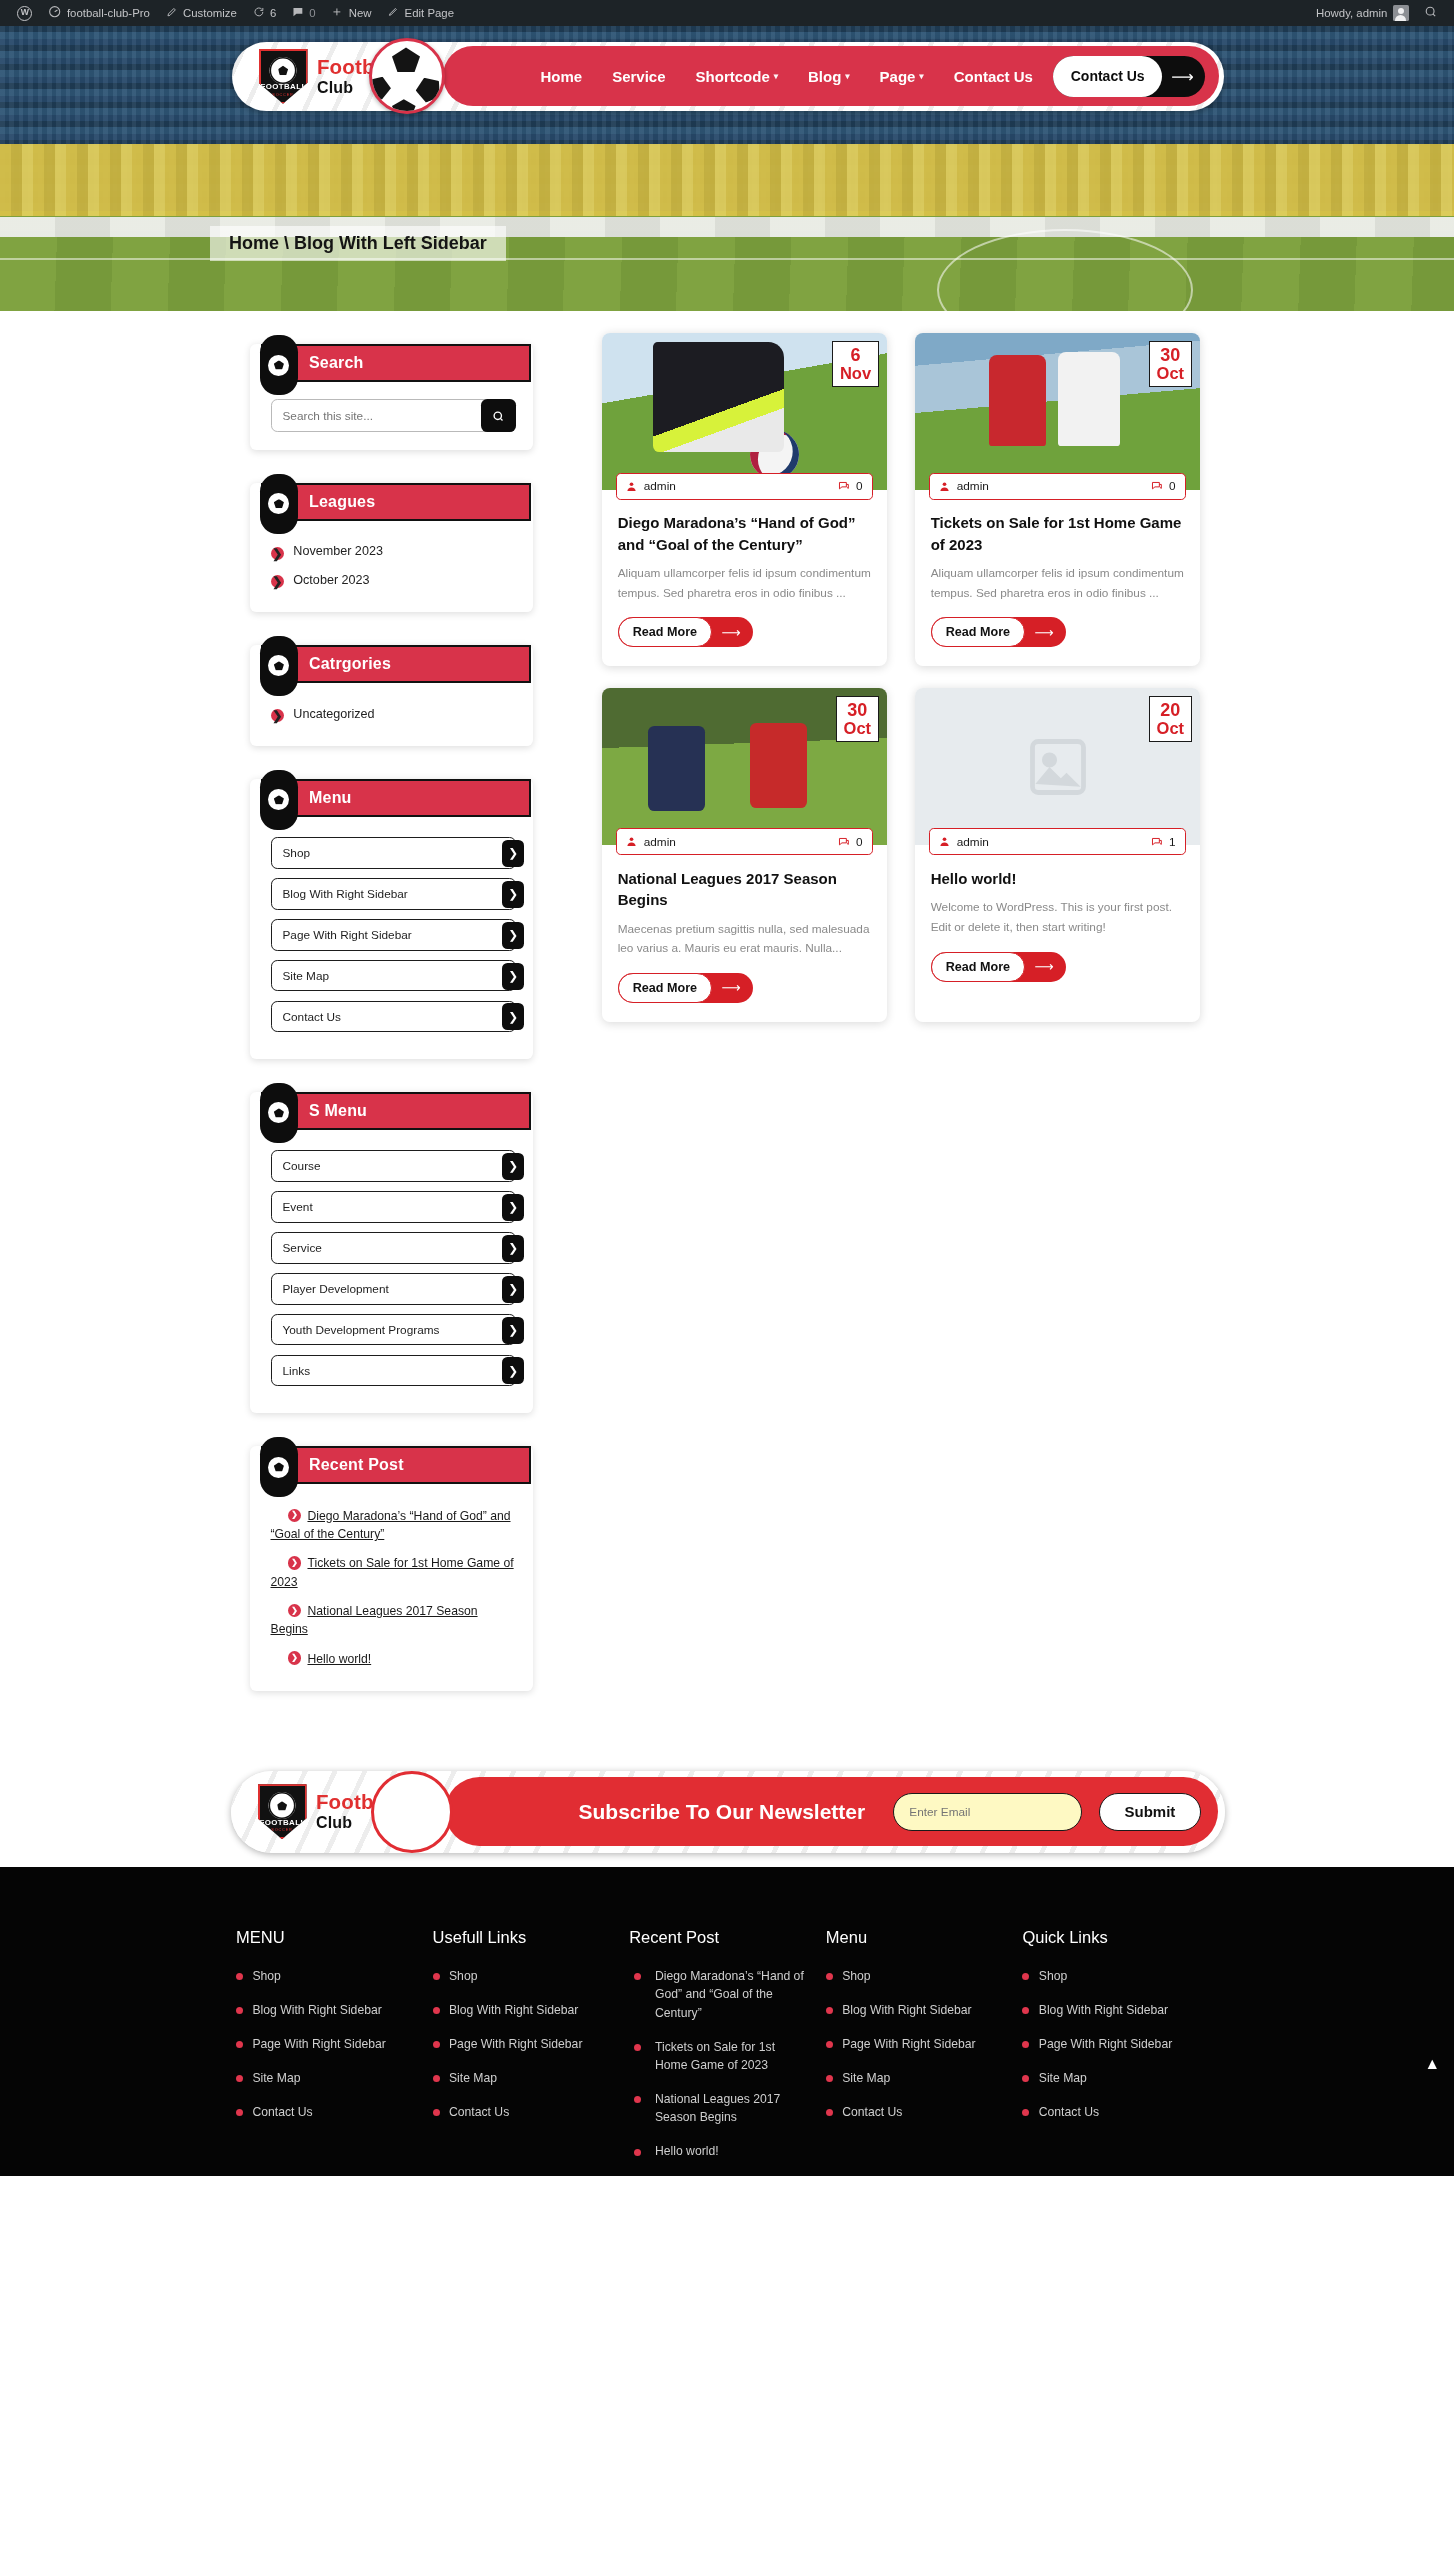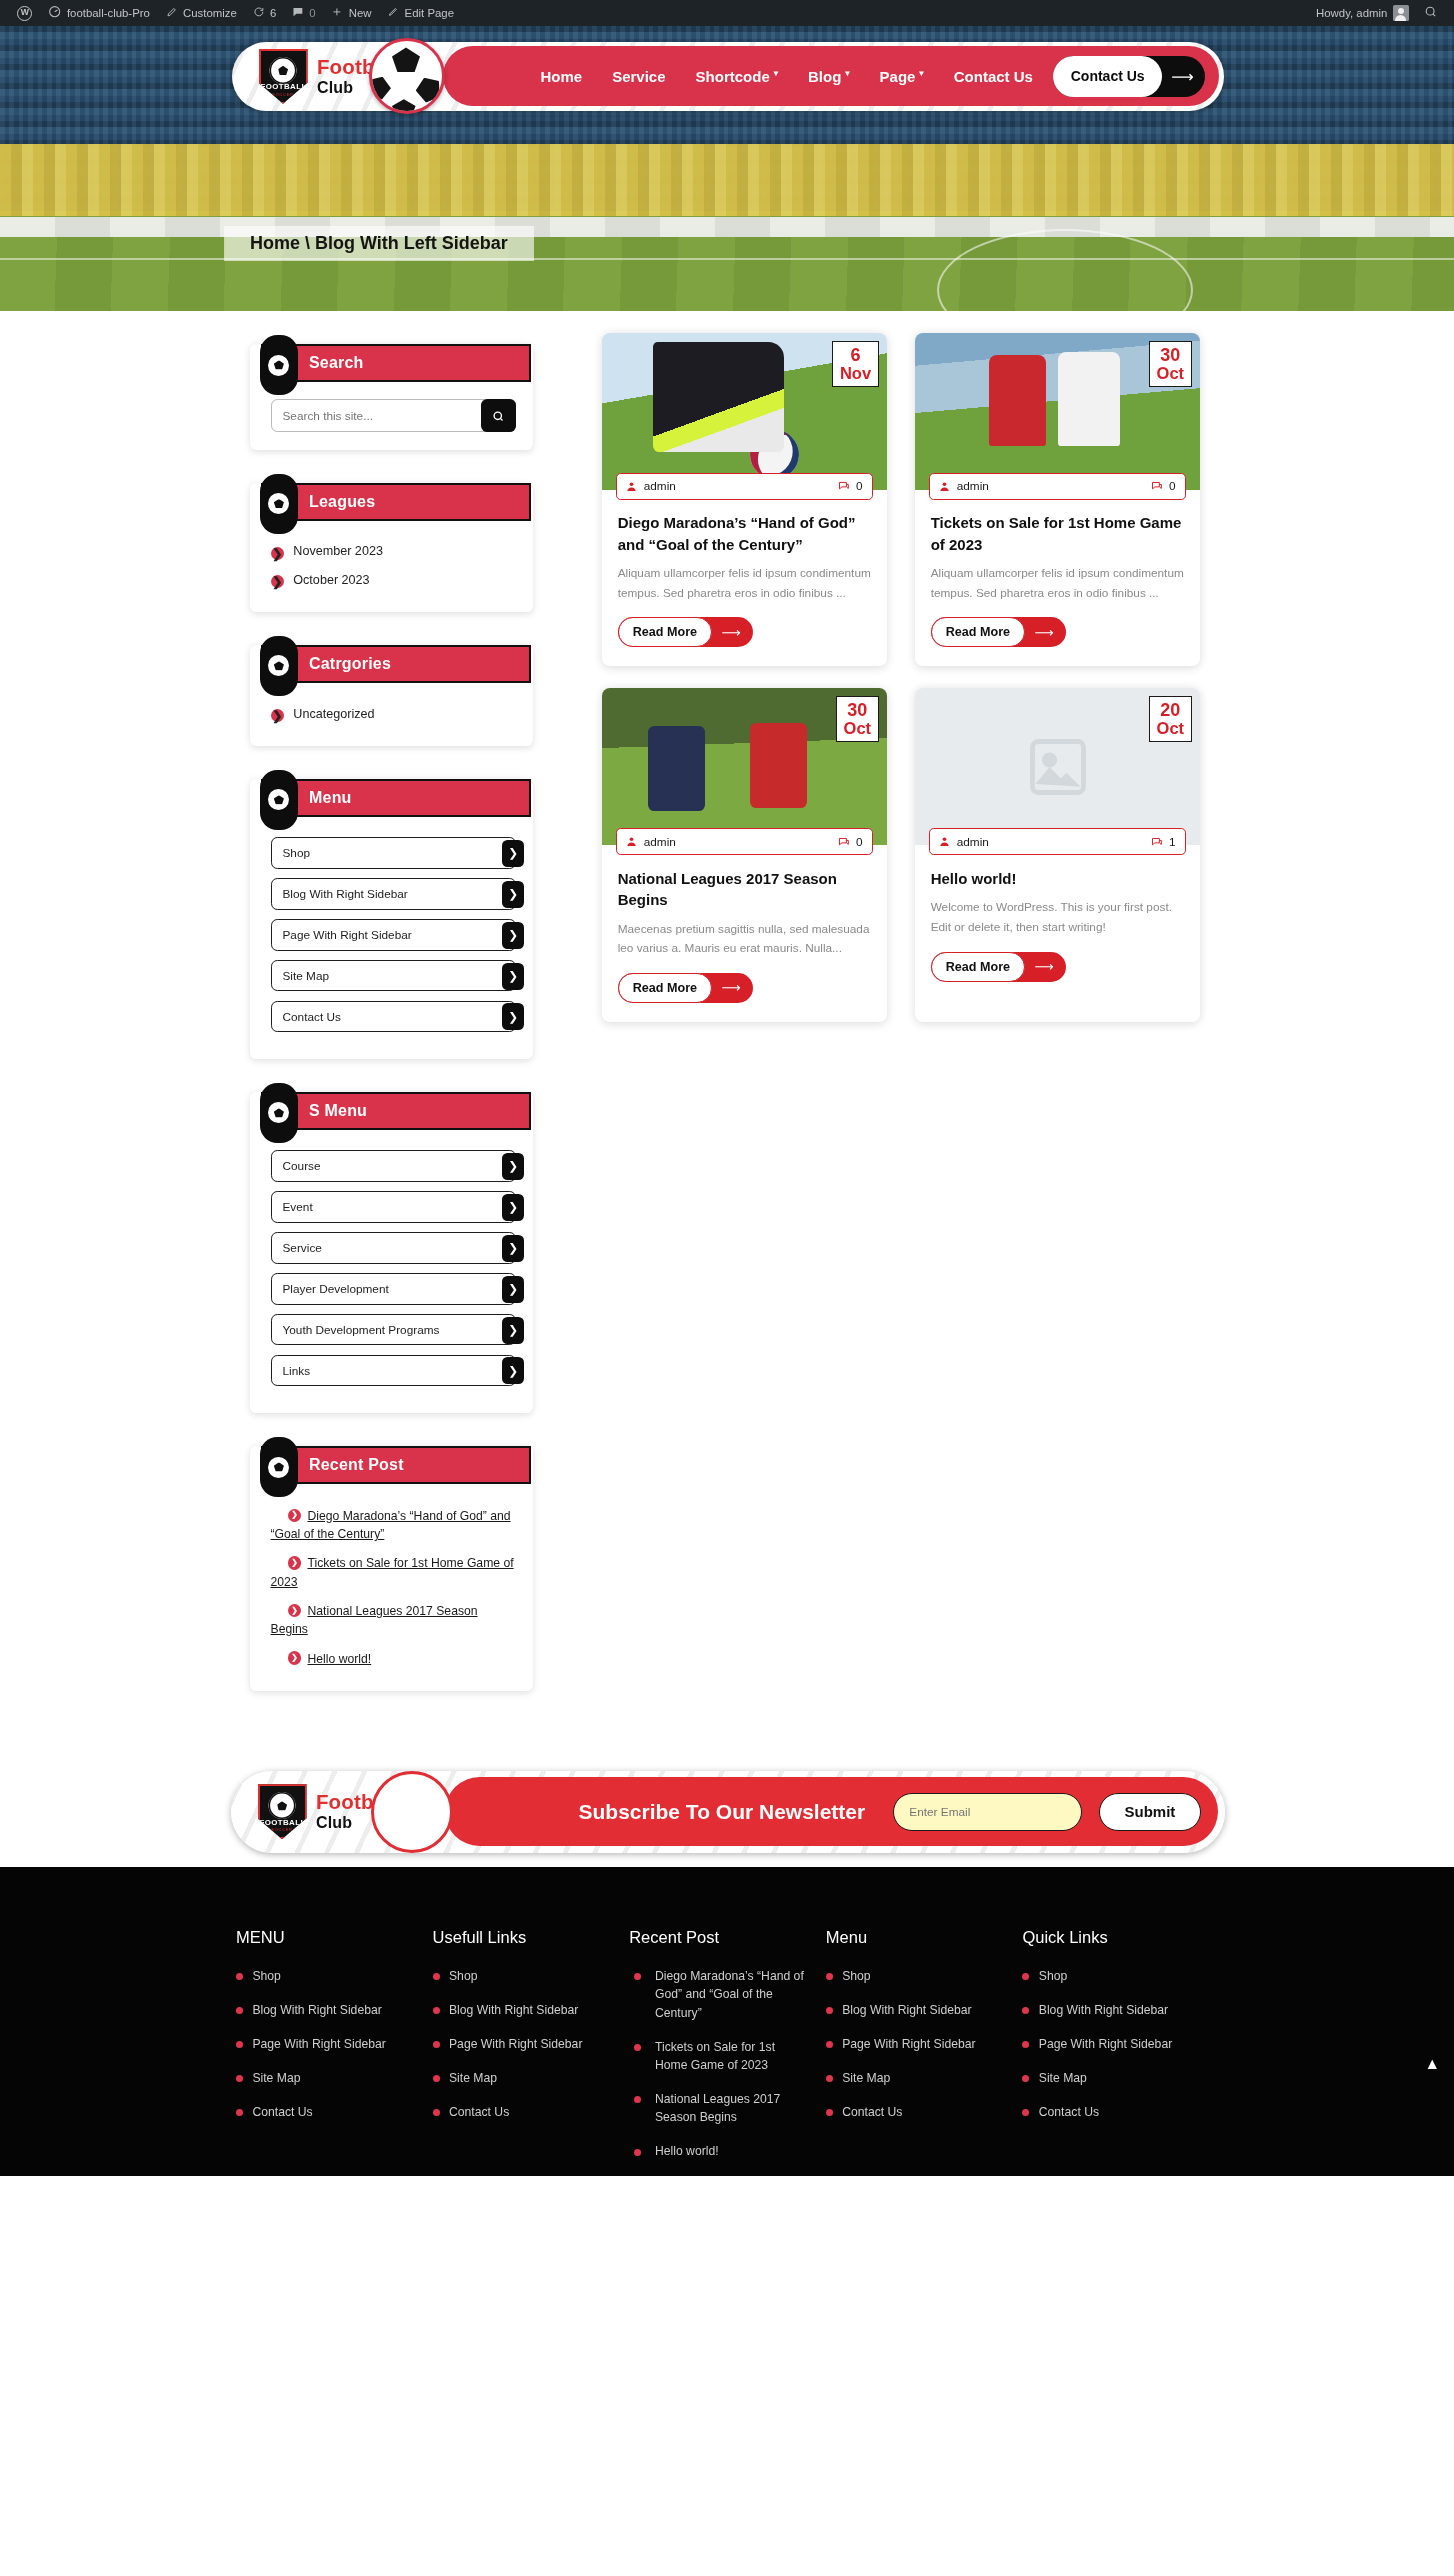--- a/index.html
+++ b/index.html
@@ -129,38 +129,38 @@
   .nav-ball i {
     position: absolute; background: #141414; display: block;
   }
   .nb1 { left: 20.5px; top: 6.3px; width: 28px; height: 25px; clip-path: polygon(50% 0,100% 36%,80% 100%,20% 100%,0 36%); }
   .nb2 { left: -4.7px; top: 35px; width: 23.6px; height: 22px; clip-path: polygon(50% 0,100% 36%,80% 100%,20% 100%,0 36%); transform: rotate(20deg); }
   .nb3 { left: 44px; top: 36px; width: 25px; height: 23.6px; clip-path: polygon(50% 0,100% 36%,80% 100%,20% 100%,0 36%); transform: rotate(-22deg); }
   .nb4 { left: 20.5px; top: 58px; width: 23.6px; height: 19px; clip-path: polygon(50% 0,100% 36%,80% 100%,20% 100%,0 36%); }
   .navlinks { display: flex; align-items: center; gap: 30px; margin-right: 20.5px; }
   .navlink {
     color: #fff; font-size: 15px; font-weight: 700; cursor: pointer;
-    display: flex; gap: 3.9px; white-space: nowrap;
+    display: flex; align-items: center; gap: 3.9px; white-space: nowrap;
   }
   .caret { font-size: 8.7px; opacity: .95; }
   .cta {
     position: relative; display: flex; align-items: center;
     height: 41px; background: #0d0d0d; border-radius: 23.6px;
     padding: 0 11px 0 0; min-width: 139px;
   }
   .cta .pill {
     background: #fff; color: #0d0d0d; font-size: 14px; font-weight: 800;
     border-radius: 23.6px; height: 41px; display: flex; align-items: center;
     padding: 0 17.3px; white-space: nowrap;
   }
   .cta .arw { color: #fff; font-size: 15.7px; margin-left: 9.4px; }
 
   .crumb {
-    position: absolute; left: 224px; top: 200px; z-index: 30;
-    background: rgba(255,255,255,.62); padding: 7px 26px;
+    position: absolute; left: 210px; top: 200px; z-index: 30;
+    background: rgba(255,255,255,.62); padding: 7px 19px;
     font-size: 18px; font-weight: 800; color: #141414;
   }
 
   
   .main { display: flex; gap: 0; padding: 22px 0 47px; }
   .sidebar { width: 283px; margin-left: 250px; flex: 0 0 283px; }
   .posts {
     margin-left: 69px; width: 598px;
     display: grid; grid-template-columns: 1fr 1fr; gap: 22px 28px;
     align-content: start;

